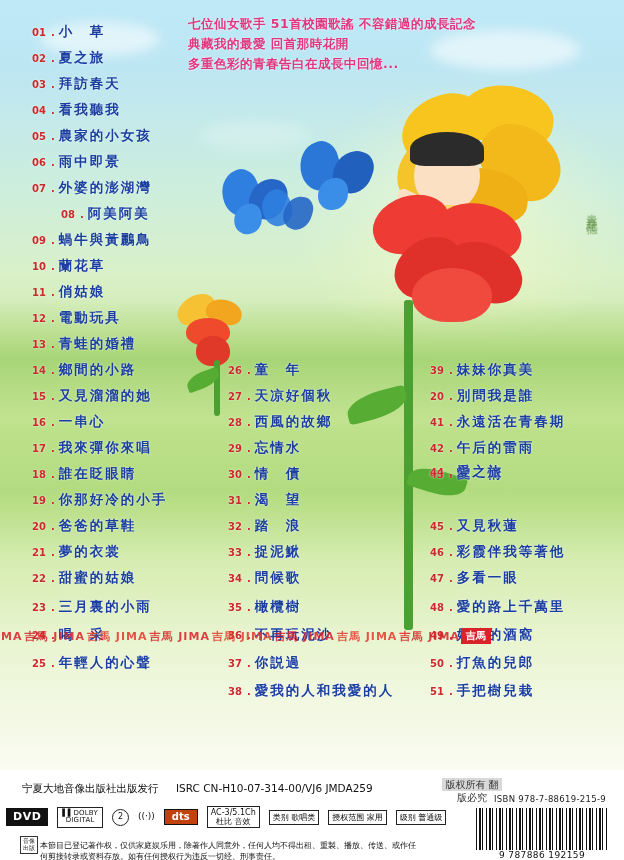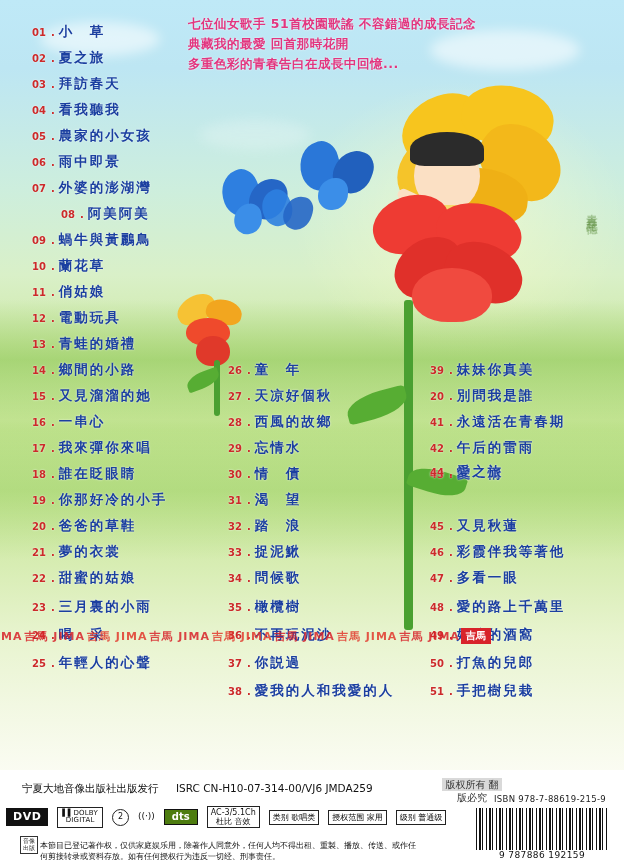--- a/index.html
+++ b/index.html
@@ -118,21 +118,21 @@
     position:absolute;left:6px;top:36px;display:flex;align-items:center;gap:9px;
   }
   .lg{
     border:1px solid #222;font-size:8px;color:#111;
     padding:2px 4px;line-height:1.05;text-align:center;background:#fff;
     display:flex;align-items:center;justify-content:center;
   }
   .lg.dvd{background:#111;color:#fff;border-color:#111;font-weight:bold;font-size:11px;letter-spacing:.5px;padding:2px 6px;}
   .lg.dolby{font-size:7px;letter-spacing:.2px;}
   .lg.circ{border-radius:50%;width:15px;height:15px;padding:0;font-size:8px;}
-  .lg.dts{background:#4d7c0f;color:#fff;border-color:#111;font-weight:bold;font-size:10px;padding:2px 7px;}
+  .lg.dts{background:#c2410c;color:#fff;border-color:#111;font-weight:bold;font-size:10px;padding:2px 7px;}
   .lg.plain{border:none;padding:0;font-size:9px;}
   .lg.box2{font-size:8px;line-height:1.15;padding:1px 3px;}
   .ratingbox{border:1px solid #222;font-size:8px;padding:1px 3px;background:#fff;}
   .fineprint{
     position:absolute;left:40px;top:70px;font-size:8px;color:#111;line-height:11px;
   }
   .sq-logo{
     position:absolute;left:20px;top:66px;width:16px;height:16px;
     border:1px solid #333;font-size:6px;color:#333;text-align:center;line-height:7px;
   }

